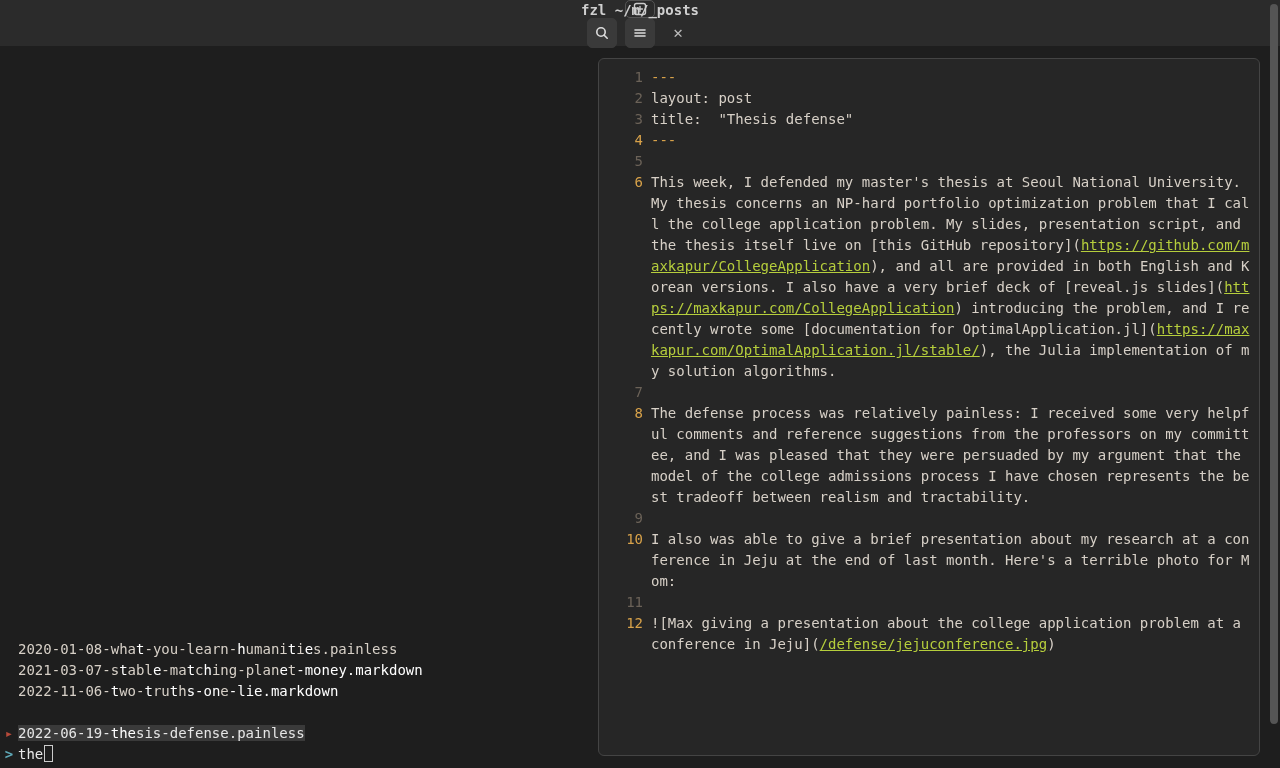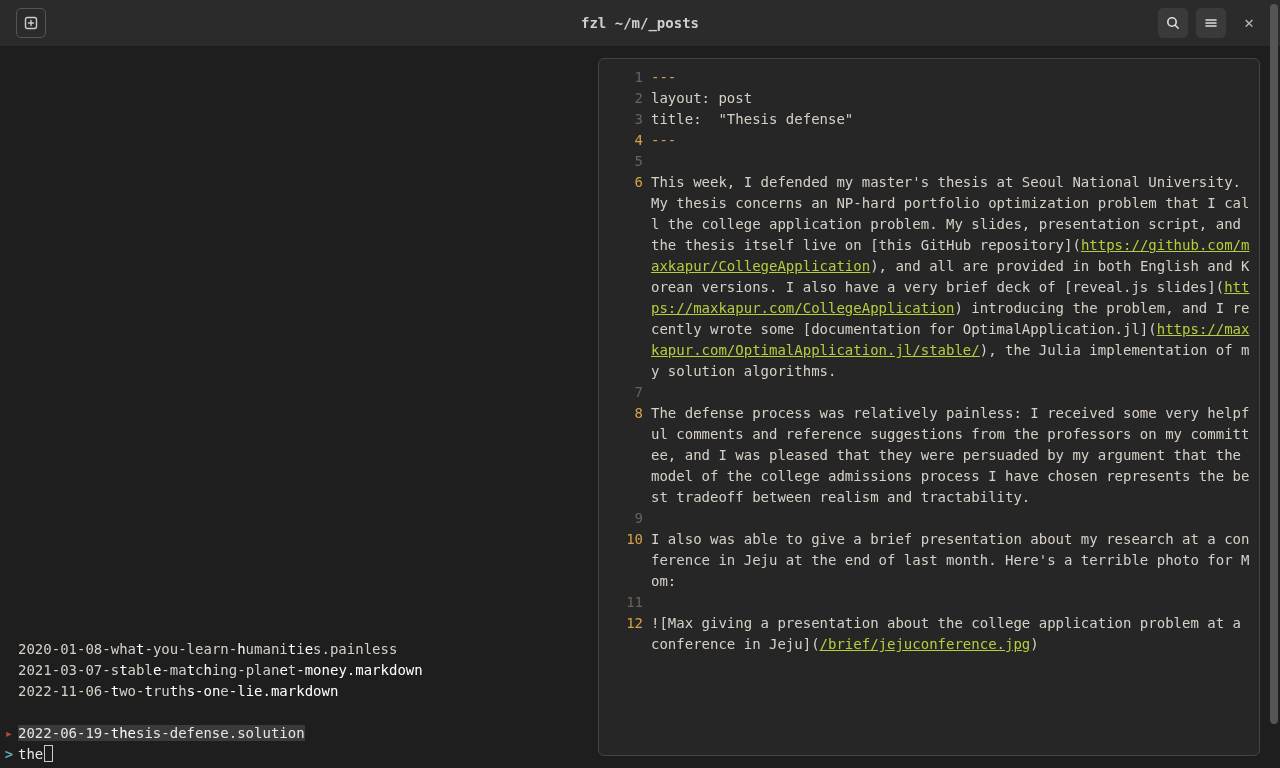--- a/index.html
+++ b/index.html
@@ -14,21 +14,21 @@
     --link:#b6ce3c;
     --selected-bg:#3a3a3a;
     --prompt:#b74a3a;
     --cyan:#5fa9b8;
     --border:#444;
     --scroll:#555;
   }
   *{box-sizing:border-box;}
   html,body{margin:0;padding:0;width:1280px;height:768px;background:#000;overflow:hidden;}
   body{font-family:ui-monospace,SFMono-Regular,Menlo,Consolas,monospace;font-size:14px;color:var(--fg);line-height:1.5;}
-  .titlebar{height:46px;background:var(--bg-panel);display:flex;align-items:center;padding:0 16px;position:relative;}
+  .titlebar{height:46px;background:var(--bg-panel);display:flex;align-items:center;padding:0 10px;position:relative;flex-direction:column;}
   .title-center{position:absolute;left:0;right:0;text-align:center;font-size:14px;color:#cfcfcf;pointer-events:none;font-weight:600;}
   .btn-sq{width:30px;height:30px;border:1px solid #555;border-radius:5px;display:flex;align-items:center;justify-content:center;color:#ddd;background:transparent;}
   .btn-filled{background:#3a3a3a;border-color:#3a3a3a;}
   .spacer{flex:1;}
   .right-btns{display:flex;gap:8px;align-items:center;}
   .close-x{width:30px;text-align:center;color:#bbb;font-size:16px;}
   .main{display:flex;height:722px;background:var(--bg);}
   .left{flex:0 0 598px;position:relative;}
   .list-area{position:absolute;left:0;right:0;bottom:0;padding:0 0 0 0;}
   .file-line{white-space:pre;padding:0 0 0 0;height:21px;}
@@ -83,21 +83,21 @@
   </div>
 </div>
 
 <div class="main">
   <div class="left">
     <div class="list-area" id="list-area">
         <div class="file-line"><span class="pfx space"> </span><span class="name"><span>2020-01-08-wha</span><span class="hl">t</span><span>-you-learn-</span><span class="hl">h</span><span>umani</span><span class="hl">t</span><span>i</span><span class="hl">e</span><span>s.painless</span></span></div>
         <div class="file-line"><span class="pfx space"> </span><span class="name"><span>2021-03-07-s</span><span class="hl">t</span><span>abl</span><span class="hl">e</span><span>-ma</span><span class="hl">t</span><span>c</span><span class="hl">h</span><span>ing-plan</span><span class="hl">e</span><span>t</span><span class="hl">-money.markdown</span></span></div>
         <div class="file-line"><span class="pfx space"> </span><span class="name"><span>2022-11-06-</span><span class="hl">t</span><span>wo-</span><span class="hl">t</span><span>ru</span><span class="hl">t</span><span>h</span><span class="hl">s-on</span><span>e</span><span class="hl">-lie.markdown</span></span></div>
         <div class="file-line"><span class="pfx space"> </span></div>
-        <div class="file-line selected"><span class="pfx">▸</span><span class="name"><span>2022-06-19-</span><span class="hl">the</span><span>sis-defense.solution</span></span></div>
+        <div class="file-line selected"><span class="pfx">▸</span><span class="name"><span>2022-06-19-</span><span class="hl">the</span><span>sis-defense.painless</span></span></div>
         <div class="prompt-line"><span class="gt">&gt;</span><span style="color: rgb(230, 230, 230);">the</span><span class="cursor-box"></span></div>
       </div>
   </div>
   <div class="right">
     <div class="preview-frame">
       <div class="code" id="code">
           <div class="code-row">
             <div class="gut">1</div>
             <div class="ln"><span class="fm-dash">---</span></div>
           </div>
@@ -136,21 +136,21 @@
           <div class="code-row">
             <div class="gut hl">10</div>
             <div class="ln">I also was able to give a brief presentation about my research at a conference in Jeju at the end of last month. Here's a terrible photo for Mom:</div>
           </div>
           <div class="code-row">
             <div class="gut">11</div>
             <div class="ln"></div>
           </div>
           <div class="code-row">
             <div class="gut hl">12</div>
-            <div class="ln">![Max giving a presentation about the college application problem at a conference in Jeju](<a href="#">/brief/jejuconference.jpg</a>)</div>
+            <div class="ln">![Max giving a presentation about the college application problem at a conference in Jeju](<a href="#">/defense/jejuconference.jpg</a>)</div>
           </div>
         </div>
     </div>
   </div>
   <div class="scrollbar">
     <div class="scroll-thumb"></div>
   </div>
 </div>
 
 </body></html>

